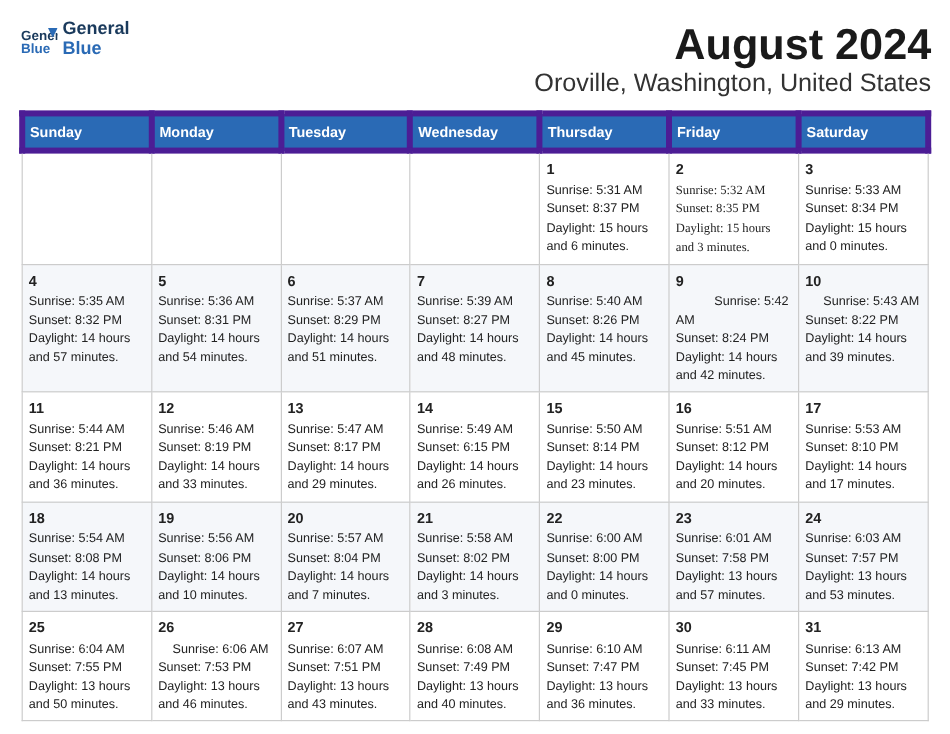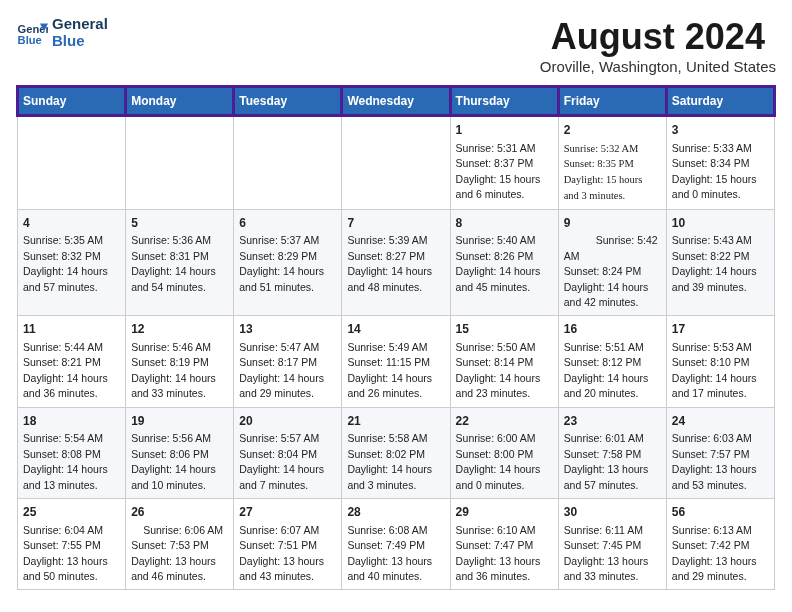--- a/index.html
+++ b/index.html
@@ -19,44 +19,44 @@
     .logo {
       display: flex;
       align-items: center;
       gap: 4px;
     }
     .logo-icon {
       width: 32px;
       height: 32px;
     }
     .title-block {
-      text-align: center;
+      text-align: right;
     }
     .main-title {
       font-size: 36px;
       font-weight: bold;
       color: #1a1a1a;
     }
     .subtitle {
-      font-size: 15px;
+      font-size: 21px;
       color: #333;
     }
     .calendar {
       width: 100%;
       border-collapse: collapse;
       font-size: 11px;
     }
     .calendar th {
       background-color: #2a6ab5;
       color: #fff;
       padding: 6px 4px;
       text-align: left;
       font-size: 12px;
       font-weight: bold;
-      border: 3px solid #4c1d95;
+      border: 5px solid #4c1d95;
     }
     .calendar td {
       vertical-align: top;
       padding: 5px 5px;
       border: 1px solid #ccc;
       width: 108px;
       min-height: 80px;
       background: #fff;
       line-height: 1.4;
       color: #222;
@@ -148,40 +148,40 @@
 Daylight: 14 hours
 and 48 minutes.</span></td>
         <td><span class="day-num">8</span><span class="day-info" style="white-space: pre-line;">Sunrise: 5:40 AM
 Sunset: 8:26 PM
 Daylight: 14 hours
 and 45 minutes.</span></td>
         <td><span class="day-num">9</span><span class="day-info" style="white-space: pre-line; margin-left: 32px;">Sunrise: 5:42 AM
 Sunset: 8:24 PM
 Daylight: 14 hours
 and 42 minutes.</span></td>
-        <td><span class="day-num">10</span><span class="day-info" style="white-space: pre-line;">Sunrise: 5:43 AM
+        <td><span class="day-num">10</span><span class="day-info" style="white-space: pre-line; margin-left: 15px;">Sunrise: 5:43 AM
 Sunset: 8:22 PM
 Daylight: 14 hours
 and 39 minutes.</span></td>
       </tr>
       <tr>
         <td><span class="day-num">11</span><span class="day-info" style="white-space: pre-line;">Sunrise: 5:44 AM
 Sunset: 8:21 PM
 Daylight: 14 hours
 and 36 minutes.</span></td>
         <td><span class="day-num">12</span><span class="day-info" style="white-space: pre-line;">Sunrise: 5:46 AM
 Sunset: 8:19 PM
 Daylight: 14 hours
 and 33 minutes.</span></td>
         <td><span class="day-num">13</span><span class="day-info" style="white-space: pre-line;">Sunrise: 5:47 AM
 Sunset: 8:17 PM
 Daylight: 14 hours
 and 29 minutes.</span></td>
         <td><span class="day-num">14</span><span class="day-info" style="white-space: pre-line;">Sunrise: 5:49 AM
-Sunset: 11:15 PM
+Sunset: 6:15 PM
 Daylight: 14 hours
 and 26 minutes.</span></td>
         <td><span class="day-num">15</span><span class="day-info" style="white-space: pre-line;">Sunrise: 5:50 AM
 Sunset: 8:14 PM
 Daylight: 14 hours
 and 23 minutes.</span></td>
         <td><span class="day-num">16</span><span class="day-info" style="white-space: pre-line;">Sunrise: 5:51 AM
 Sunset: 8:12 PM
 Daylight: 14 hours
 and 20 minutes.</span></td>
@@ -238,19 +238,19 @@
 Daylight: 13 hours
 and 40 minutes.</span></td>
         <td><span class="day-num">29</span><span class="day-info" style="white-space: pre-line;">Sunrise: 6:10 AM
 Sunset: 7:47 PM
 Daylight: 13 hours
 and 36 minutes.</span></td>
         <td><span class="day-num">30</span><span class="day-info" style="white-space: pre-line;">Sunrise: 6:11 AM
 Sunset: 7:45 PM
 Daylight: 13 hours
 and 33 minutes.</span></td>
-        <td><span class="day-num">56</span><span class="day-info" style="white-space: pre-line;">Sunrise: 6:13 AM
+        <td><span class="day-num">31</span><span class="day-info" style="white-space: pre-line;">Sunrise: 6:13 AM
 Sunset: 7:42 PM
 Daylight: 13 hours
 and 29 minutes.</span></td>
       </tr>
     </tbody>
 </table>
 
 </body></html>

